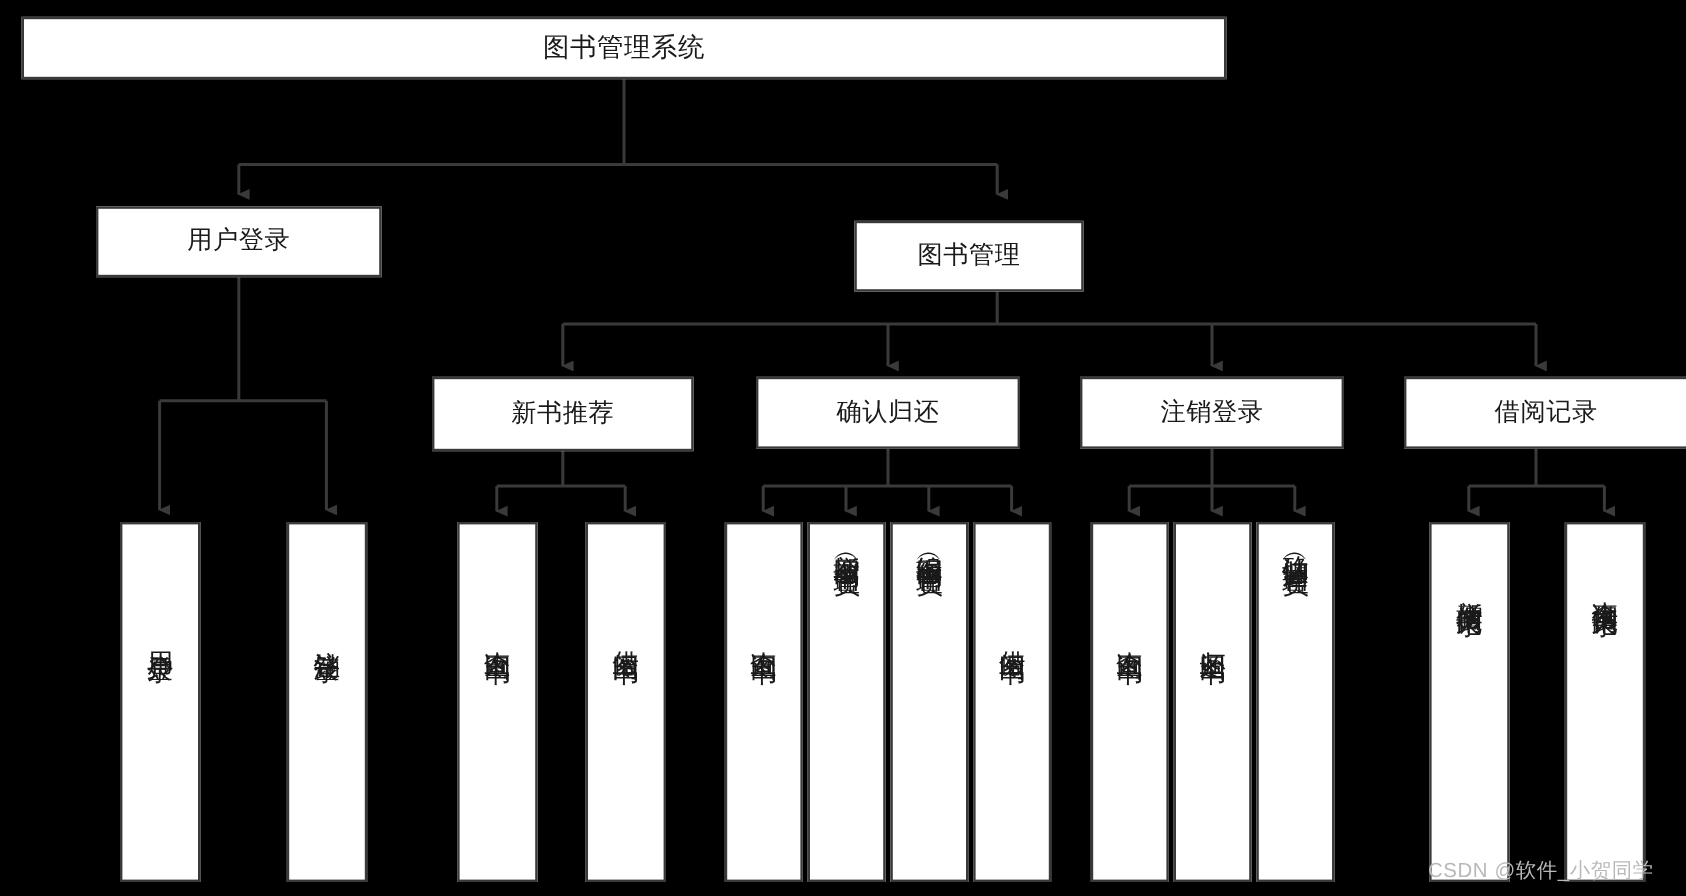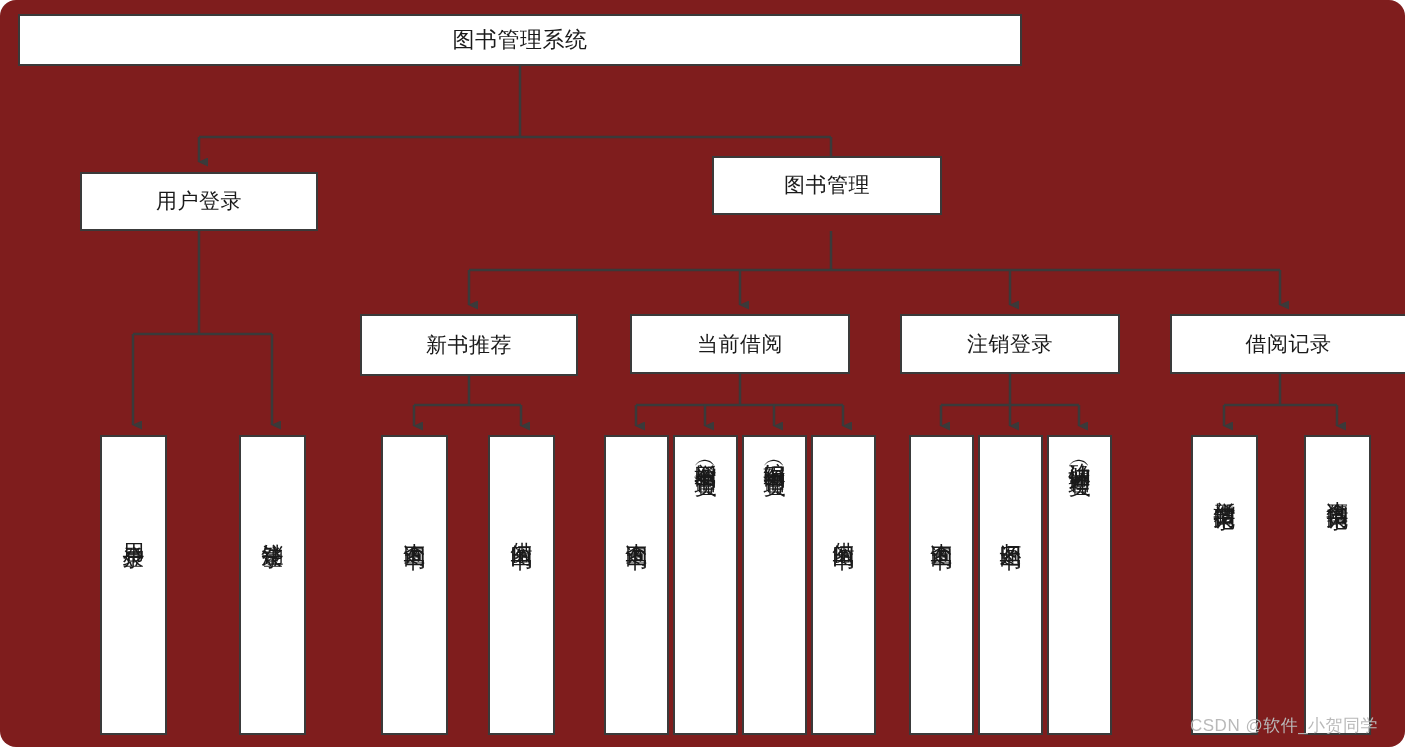--- a/index.html
+++ b/index.html
@@ -8,23 +8,22 @@
     padding: 0;
     background: #ffffff;
   }
   body {
     font-family: "Liberation Sans", "DejaVu Sans", sans-serif;
   }
   #diagram-root {
     position: relative;
     width: 1405px;
     height: 747px;
-    background: #7f1d1d;
+    background: #000000;
     overflow: hidden;
-    border-radius: 16px;
   }
   #edge-layer {
     position: absolute;
     left: 0;
     top: 0;
     width: 1405px;
     height: 747px;
     pointer-events: none;
   }
   .node {
@@ -134,29 +133,29 @@
     </g>
   </svg>
 
   <div class="node root horizontal" style="left:18px; top:14px; width:1004px; height:52px;">
     <span class="node-label">图书管理系统</span>
   </div>
 
   <div class="node horizontal" style="left:80px; top:172px; width:238px; height:59px;">
     <span class="node-label">用户登录</span>
   </div>
-  <div class="node horizontal" style="left:712px; top:156px; width:230px; height:59px;">
+  <div class="node horizontal" style="left:712px; top:184px; width:191px; height:59px;">
     <span class="node-label">图书管理</span>
   </div>
 
   <div class="node horizontal" style="left:360px; top:314px; width:218px; height:62px;">
     <span class="node-label">新书推荐</span>
   </div>
   <div class="node horizontal" style="left:630px; top:314px; width:220px; height:60px;">
-    <span class="node-label">当前借阅</span>
+    <span class="node-label">确认归还</span>
   </div>
   <div class="node horizontal" style="left:900px; top:314px; width:220px; height:60px;">
     <span class="node-label">注销登录</span>
   </div>
   <div class="node horizontal" style="left:1170px; top:314px; width:237px; height:60px;">
     <span class="node-label">借阅记录</span>
   </div>
 
   <div class="node leaf" style="left:100px; top:435px; width:67px; height:300px; padding-top:88px;">
     <span class="node-label">用户登录</span>

